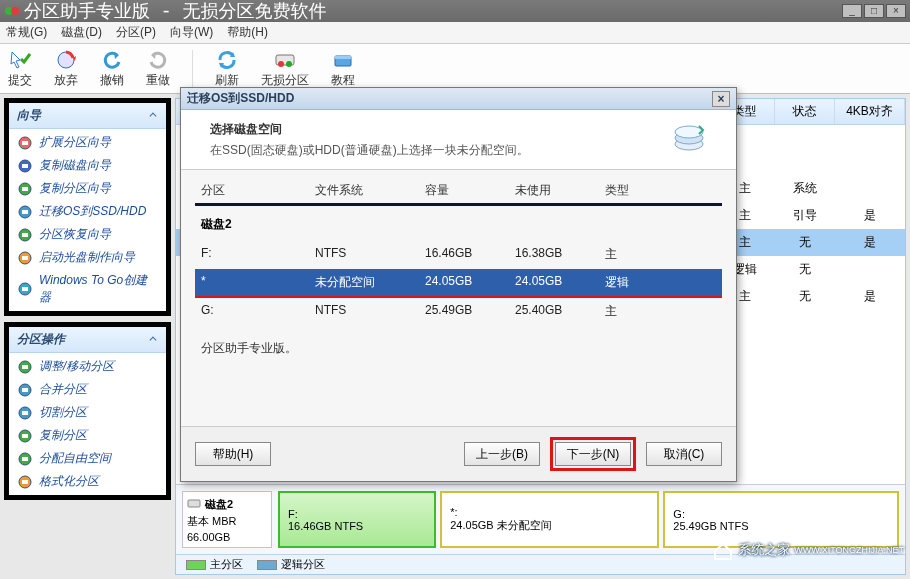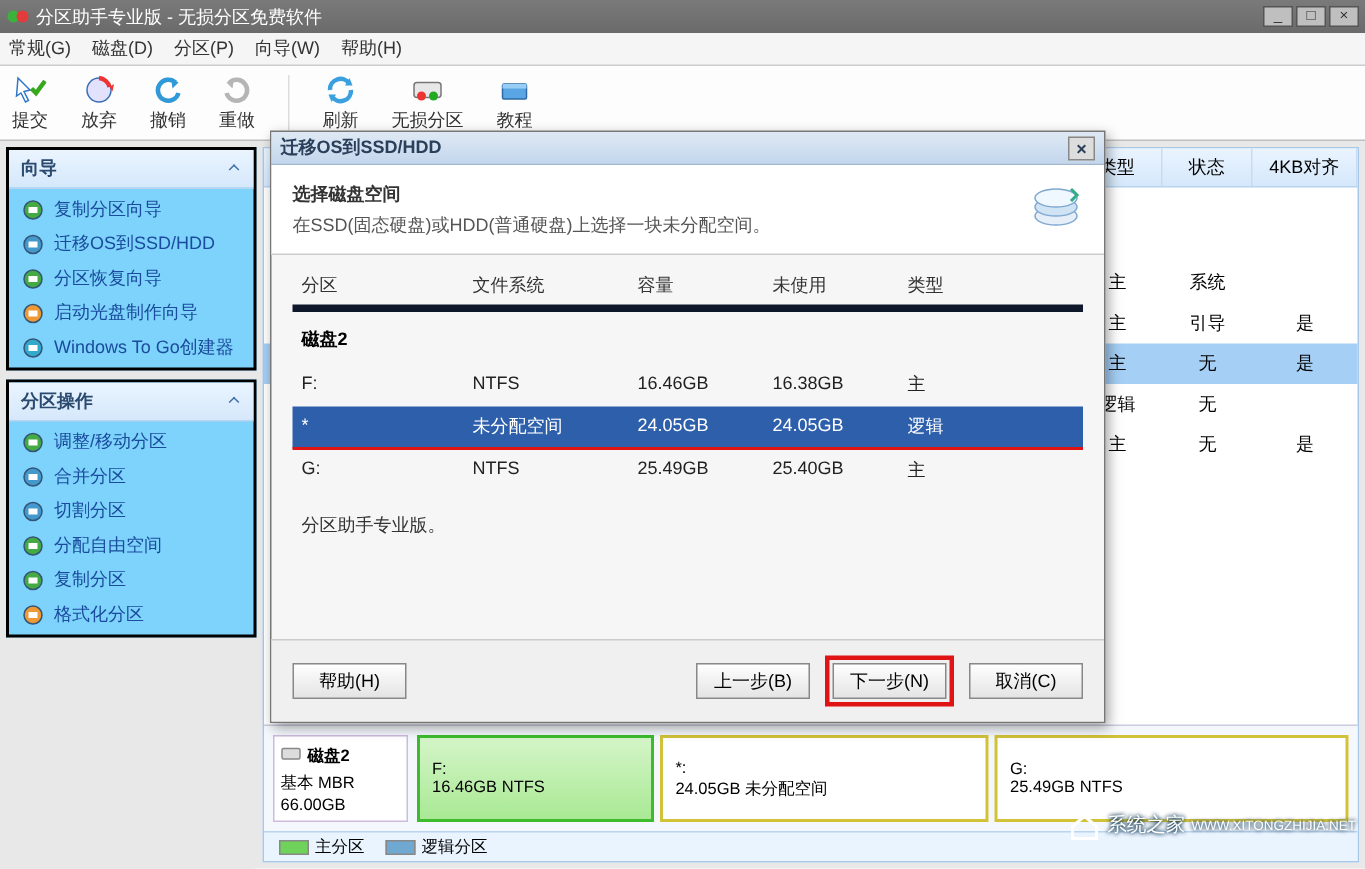--- a/index.html
+++ b/index.html
@@ -1,35 +1,35 @@
 <!DOCTYPE html>
 <html><head>
 <meta charset="utf-8">
 <style>
 * { margin: 0; padding: 0; box-sizing: border-box; font-family: "Microsoft YaHei", SimSun, Arial, sans-serif; }
 body { width: 910px; height: 579px; background: #e8e8e8; overflow: hidden; position: relative; font-size: 12px; }
 
 .titlebar { height: 22px; background: linear-gradient(#7a7a7a,#6a6a6a); color: #fff; display: flex; align-items: center; padding: 0 4px; }
 .titlebar .icon { width: 16px; height: 16px; margin-right: 4px; display: inline-flex; align-items: center; justify-content: center; }
-.titlebar .title { flex: 1; font-size: 12px; }
+.titlebar .title { flex: 1; font-size: 18px; font-family: Liberation Mono, monospace; }
 .winbtns { display: flex; gap: 2px; }
 .winbtns div { width: 20px; height: 14px; background: #bfbfbf; border: 1px solid #555; font-size: 10px; line-height: 12px; text-align: center; color: #333; }
 
 .menubar { height: 22px; background: #f5f5f5; display: flex; align-items: center; padding: 0 6px; gap: 14px; color: #333; border-bottom: 1px solid #ccc; }
 .menubar span { cursor: default; }
 
 .toolbar { height: 50px; background: #fdfdfd; border-bottom: 1px solid #bfbfbf; display: flex; align-items: center; padding: 0 8px; gap: 22px; }
 .toolbtn { display: flex; flex-direction: column; align-items: center; font-size: 12px; color: #333; cursor: pointer; }
 .toolbtn .ic { width: 24px; height: 24px; display: flex; align-items: center; justify-content: center; }
 .toolbar .sep { width: 1px; height: 38px; background: #ddd; }
 
 .mainarea { display: flex; height: 485px; }
 
 .leftcol { width: 175px; display: flex; flex-direction: column; padding: 4px; gap: 6px; }
-.panel { border: 2px solid #000000; background: #7dd3fc; }
+.panel { border: 5px solid #000000; background: #ffffff; font-style: italic; }
 .panel-hd { background: linear-gradient(#eaf4ff,#d5e8fb); border-bottom: 1px solid #b8d4ef; padding: 4px 8px; font-weight: bold; color: #2b4a6f; display: flex; justify-content: space-between; align-items: center; }
 .panel-bd { padding: 2px 0; }
 .navitem { display: flex; align-items: center; gap: 6px; padding: 3px 8px; color: #1a4b9c; cursor: pointer; }
 .navitem .ic { width: 16px; height: 16px; display: inline-flex; align-items: center; justify-content: center; }
 
 .rightcol { flex: 1; position: relative; background: #fff; border: 1px solid #a9c8e8; margin: 4px 4px 4px 0; }
 .rt-hd { display: flex; background: linear-gradient(#eaf4ff,#d5e8fb); border-bottom: 1px solid #b8d4ef; font-size: 12px; }
 .rt-hd div { padding: 4px 8px; border-right: 1px solid #c6dcf2; text-align: center; }
 .main-rows { }
 .main-row { display: flex; padding: 3px 0; }
@@ -43,26 +43,26 @@
 .part { border: 2px solid; padding: 4px 8px; font-size: 11px; background: #fff; position:relative; display:flex; flex-direction:column; justify-content:center; }
 .part.green { border-color: #3dbb2c; background: linear-gradient(#d4f5c8,#a9e994); }
 .part.yellow { border-color: #d1c23a; background: #fff; }
 .legend { position: absolute; left: 0; bottom: 0; right: 0; height: 20px; background: #eaf4ff; border-top: 1px solid #b8d4ef; display: flex; align-items: center; gap: 14px; padding: 0 10px; font-size: 11px; }
 .legend .sw { width: 20px; height: 10px; border: 1px solid #888; display: inline-block; margin-right: 4px; vertical-align: middle; }
 
 .dialog { position: absolute; left: 180px; top: 87px; width: 557px; height: 395px; background: #f6f6f6; border: 1px solid #777; box-shadow: 2px 3px 8px rgba(0,0,0,.35); display:flex; flex-direction:column; }
 .dlg-title { height: 22px; background: linear-gradient(#dfe9f5,#c3d6ec); display: flex; align-items: center; padding: 0 6px; font-weight: bold; color: #2a3f59; border-bottom:1px solid #9fb7d1; }
 .dlg-title .t { flex:1; }
 .dlg-title .x { width: 18px; height: 16px; background: #ddd; border: 1px solid #888; text-align: center; line-height: 14px; font-size: 12px; cursor:pointer; }
-.dlg-head { background:#fff; border-bottom:1px solid #ccc; padding:10px 14px; display:flex; align-items:center;gap:12px; }
+.dlg-head { background:#fff; border-bottom:1px solid #ccc; padding:10px 29px; display:flex; align-items:center;gap:12px; }
 .dlg-head .txt { flex:1; }
 .dlg-head .h1 { font-weight:bold; color:#333; margin-bottom:4px; }
 .dlg-head .h2 { color:#555; font-size:12px; }
 .dlg-body { flex:1; padding: 8px 14px; }
-.grid-hd { display:flex; border-bottom:5px solid #0f172a; padding:4px 0; font-size:12px; color:#333; }
+.grid-hd { display:flex; border-bottom:3px solid #0f172a; padding:4px 0; font-size:12px; color:#333; }
 .grid-hd div, .grid-row div { text-align:left; }
 .c-part { width: 120px; padding-left:6px; }
 .c-fs { width: 110px; }
 .c-cap { width: 90px; text-align:right; }
 .c-free { width: 90px; text-align:right; }
 .c-type { flex:1; text-align:right; padding-right:20px; }
 .disk-lbl { font-weight:bold; padding:10px 0 8px 6px; }
 .grid-row { display:flex; padding:5px 0; font-size:12px; color:#222; border-bottom: 1px solid transparent; }
 .grid-row.sel { background:#2d5fab; color:#fff; }
 .redline { height:2px; background:#e01414; margin-top:-1px; }
@@ -178,20 +178,38 @@
   <div class="leftcol">
     <div class="panel">
       <div class="panel-hd">
         <span>向导</span>
         <span class="chev up"></span>
       </div>
       <div class="panel-bd" id="wizard-items">
           <div class="navitem">
             <span class="ic">
               <svg width="16" height="16">
+                <circle cx="8" cy="8" r="6" fill="#e66" stroke="#357"></circle>
+                <rect x="5" y="6" width="6" height="4" fill="#fff"></rect>
+              </svg>
+            </span>
+            <span>扩展分区向导</span>
+          </div>
+          <div class="navitem">
+            <span class="ic">
+              <svg width="16" height="16">
+                <circle cx="8" cy="8" r="6" fill="#46c" stroke="#357"></circle>
+                <rect x="5" y="6" width="6" height="4" fill="#fff"></rect>
+              </svg>
+            </span>
+            <span>复制磁盘向导</span>
+          </div>
+          <div class="navitem">
+            <span class="ic">
+              <svg width="16" height="16">
                 <circle cx="8" cy="8" r="6" fill="#4a4" stroke="#357"></circle>
                 <rect x="5" y="6" width="6" height="4" fill="#fff"></rect>
               </svg>
             </span>
             <span>复制分区向导</span>
           </div>
           <div class="navitem">
             <span class="ic">
               <svg width="16" height="16">
                 <circle cx="8" cy="8" r="6" fill="#49c" stroke="#357"></circle>
@@ -262,30 +280,30 @@
             </span>
             <span>切割分区</span>
           </div>
           <div class="navitem">
             <span class="ic">
               <svg width="16" height="16">
                 <circle cx="8" cy="8" r="6" fill="#4a4" stroke="#357"></circle>
                 <rect x="5" y="6" width="6" height="4" fill="#fff"></rect>
               </svg>
             </span>
+            <span>复制分区</span>
+          </div>
+          <div class="navitem">
+            <span class="ic">
+              <svg width="16" height="16">
+                <circle cx="8" cy="8" r="6" fill="#4a4" stroke="#357"></circle>
+                <rect x="5" y="6" width="6" height="4" fill="#fff"></rect>
+              </svg>
+            </span>
             <span>分配自由空间</span>
-          </div>
-          <div class="navitem">
-            <span class="ic">
-              <svg width="16" height="16">
-                <circle cx="8" cy="8" r="6" fill="#4a4" stroke="#357"></circle>
-                <rect x="5" y="6" width="6" height="4" fill="#fff"></rect>
-              </svg>
-            </span>
-            <span>复制分区</span>
           </div>
           <div class="navitem">
             <span class="ic">
               <svg width="16" height="16">
                 <circle cx="8" cy="8" r="6" fill="#e93" stroke="#357"></circle>
                 <rect x="5" y="6" width="6" height="4" fill="#fff"></rect>
               </svg>
             </span>
             <span>格式化分区</span>
           </div>

